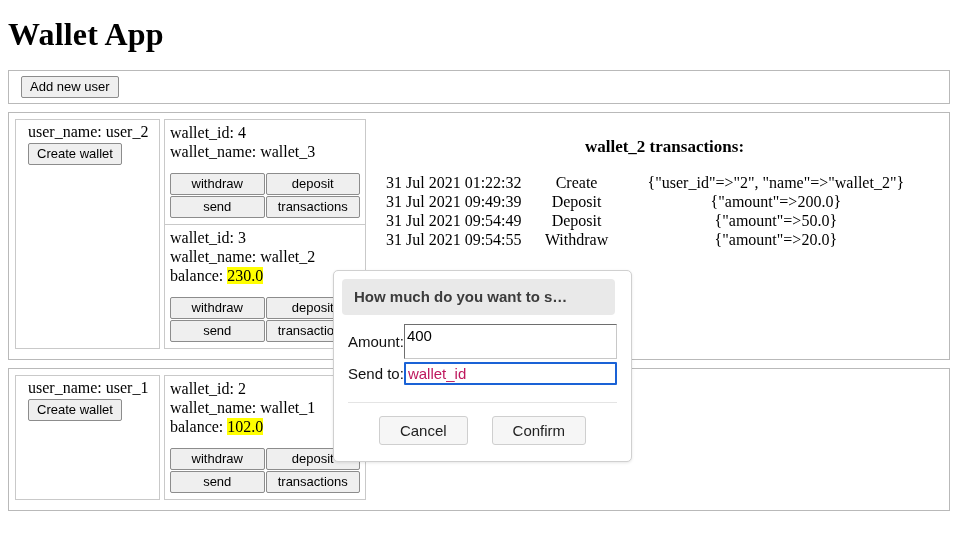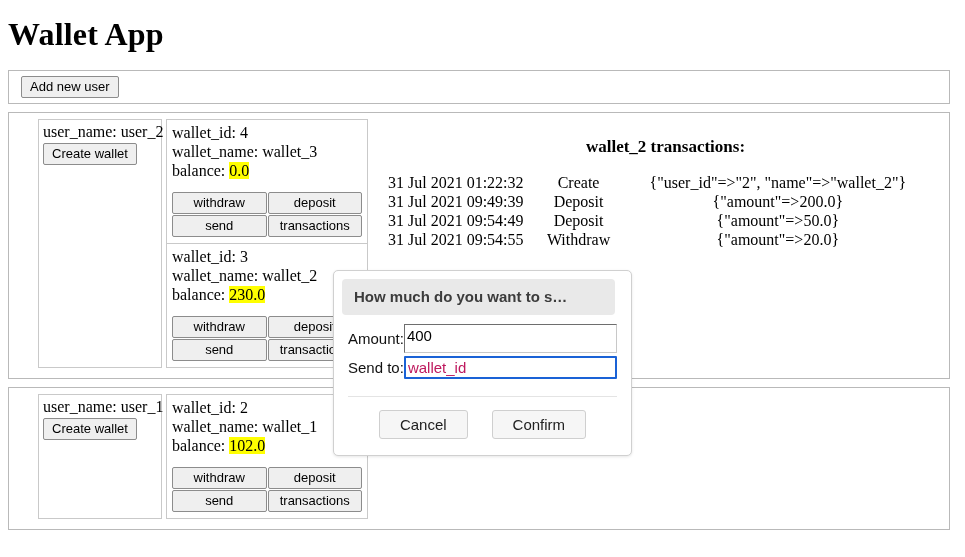--- a/index.html
+++ b/index.html
@@ -55,24 +55,23 @@
     border: 1px solid #8c8c8c;
     border-radius: 2px;
     padding: 2px 8px;
     line-height: 16px;
     cursor: default;
   }
 
   .user-box {
     border: 1px solid #c9c9c9;
     box-sizing: border-box;
-    width: 124px;
-    padding: 2px 4px 5px 4px;
+    width: 145px;
+    padding: 2px 4px 5px 12px;
     align-self: stretch;
-    margin-left: 23px;
   }
   .user-name {
     font-family: "Liberation Serif", serif;
     font-size: 16px;
     line-height: 19px;
     white-space: nowrap;
   }
   .user-box .btn { margin-top: 2px; width: 94px; text-align: center; }
 
   
@@ -172,21 +171,21 @@
   .field-label {
     font-family: "Liberation Sans", sans-serif;
     font-size: 15px;
     color: #111;
     white-space: nowrap;
   }
   .field-input {
     font-family: "Liberation Sans", sans-serif;
     font-size: 15px;
     color: #000;
-    height: 29px;
+    height: 35px;
     line-height: 21px;
     box-sizing: border-box;
     padding: 0 2px;
     flex: 1;
     background: #fff;
   }
   .field-input.plain {
     border: 1px solid #6e6e6e;
     border-bottom-color: #c8c8c8;
     border-right-color: #c8c8c8;
@@ -234,21 +233,20 @@
   <div class="panel user-panel">
     <div class="user-box">
       <div class="user-name">user_name: user_2</div>
       <button class="btn">Create wallet</button>
     </div>
 
     <div class="wallets-col">
       <div class="wallet-card">
         <div class="wline">wallet_id: 4</div>
         <div class="wline">wallet_name: wallet_3</div>
-        <div class="wline"><span>balance:</span> <span class="hl">0.0</span></div>
         <div class="wallet-actions">
           <button class="btn">withdraw</button>
           <button class="btn">deposit</button>
           <button class="btn">send</button>
           <button class="btn">transactions</button>
         </div>
       </div>
 
       <div class="wallet-card">
         <div class="wline">wallet_id: 3</div>

